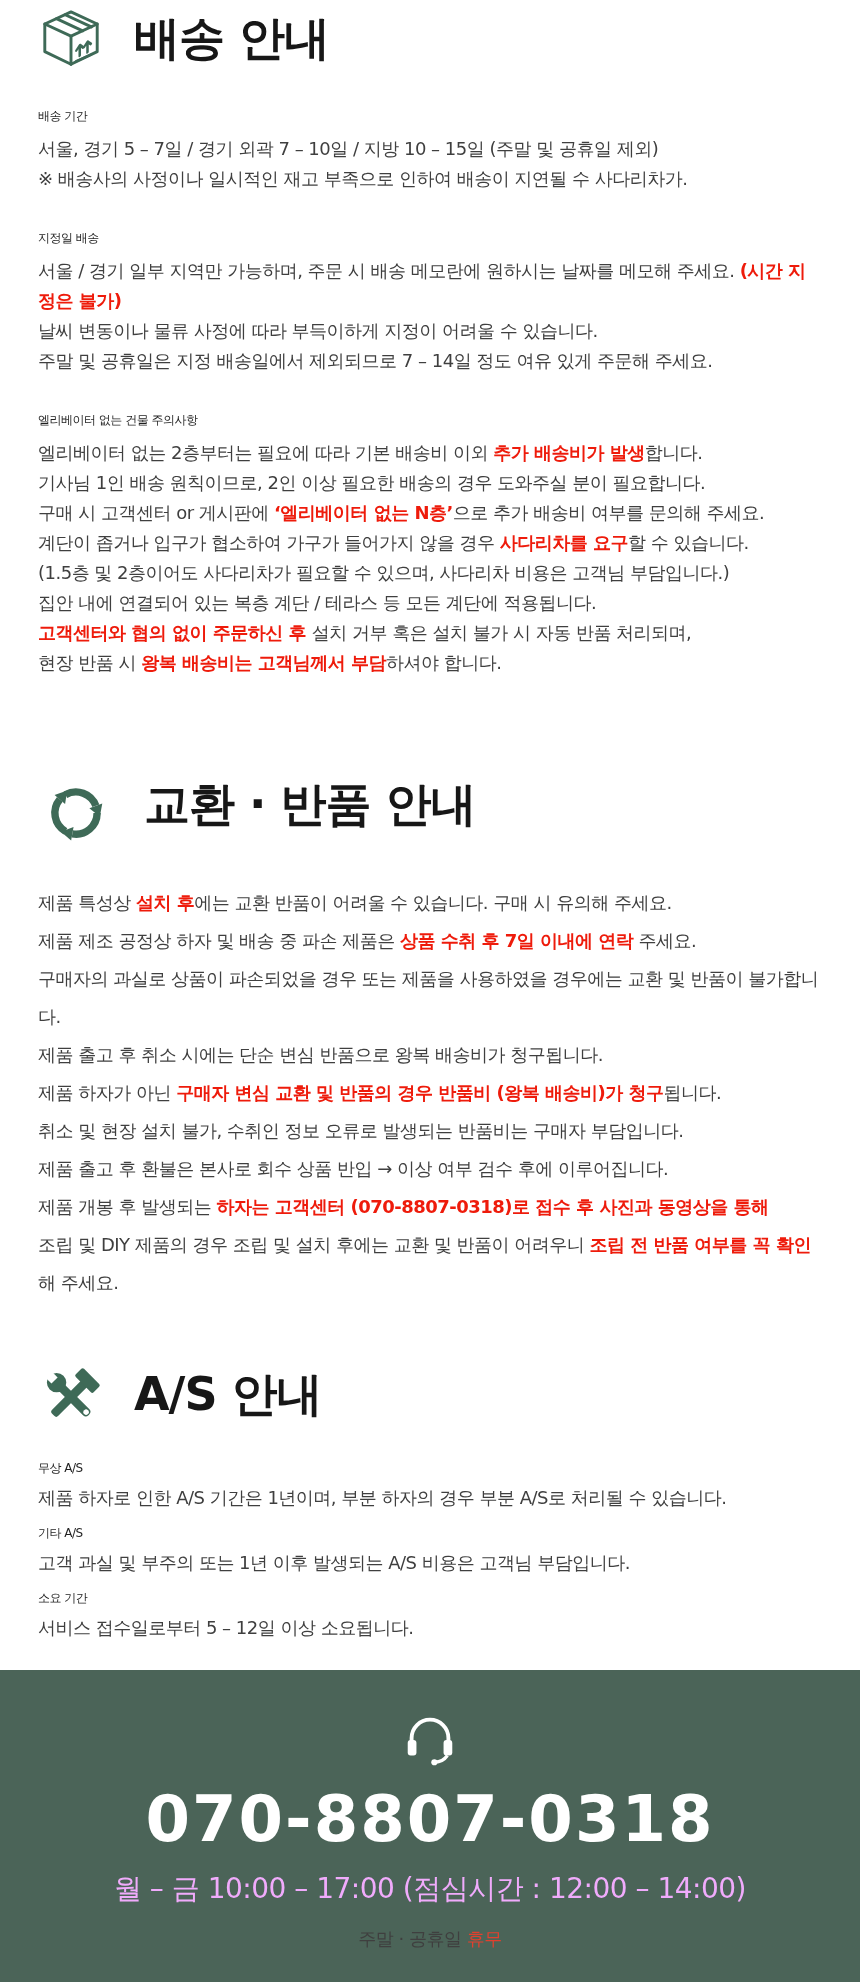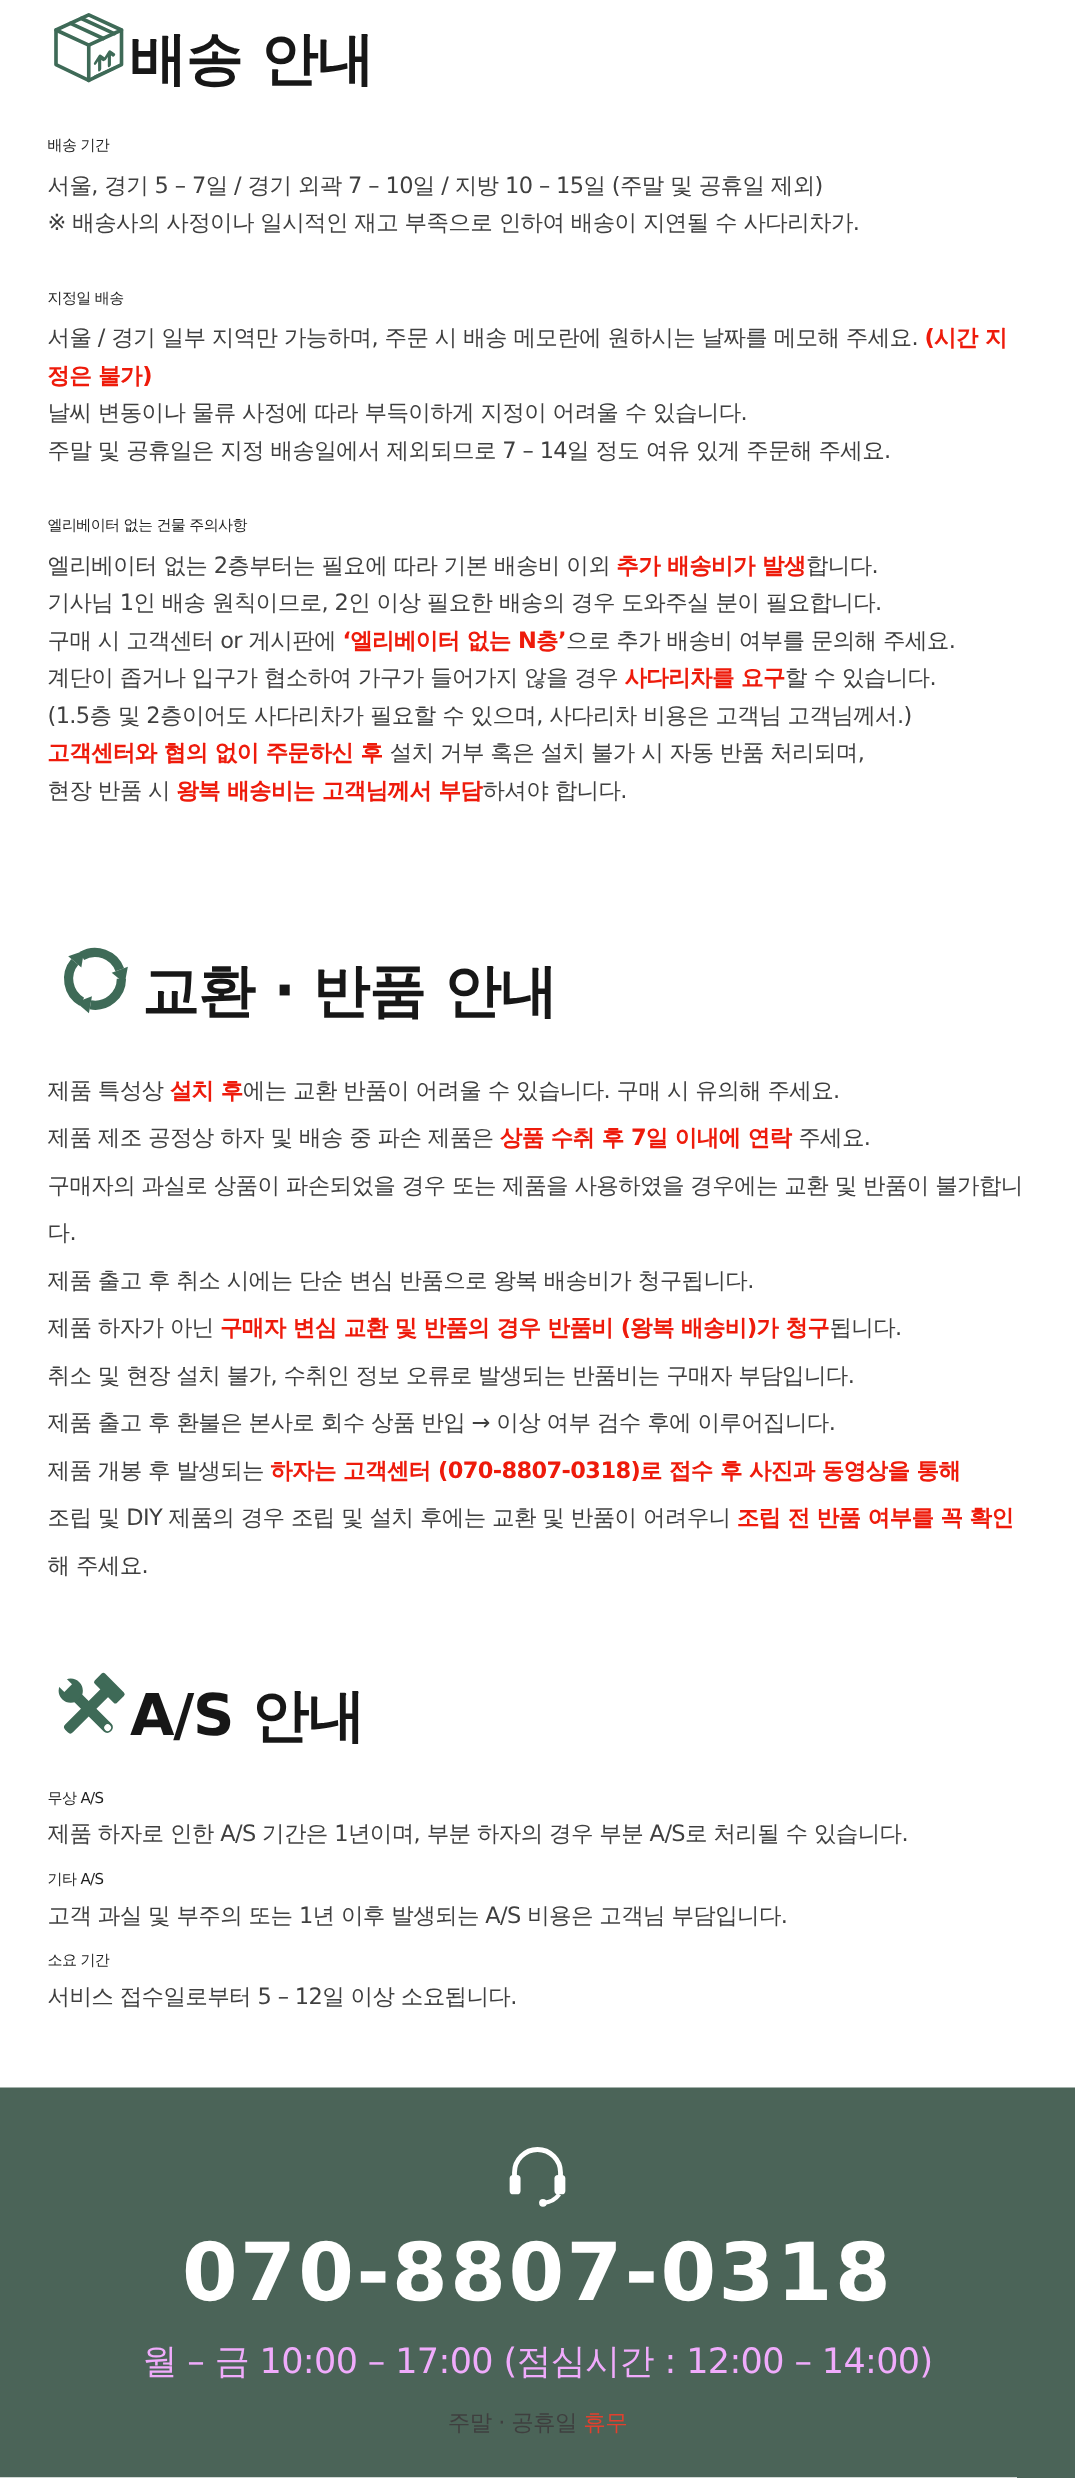--- a/index.html
+++ b/index.html
@@ -15,21 +15,21 @@
   body{
     width:860px;
     min-height:1982px;
     display:flex;
     flex-direction:column;
     background:#fff;
     font-family:"DejaVu Sans","Liberation Sans",sans-serif;
     color:var(--text);
   }
   .content{padding:8px 38px 0 38px;}
-  .sec-head{display:flex;align-items:flex-end;}
+  .sec-head{display:flex;align-items:flex-start;gap:30px;}
   .sec-head .icon{color:var(--accent-green);flex:0 0 auto;display:block;}
   .sec-title{
     font-size:46px;
     font-weight:700;
     color:#171717;
     letter-spacing:-1px;
   }
   .sec{margin-top:0;}
   #sec-exchange{margin-top:96px;}
   #sec-as{margin-top:62px;}
@@ -124,21 +124,22 @@
             <p class="line"><span class="seg-n">주말 및 공휴일은 지정 배송일에서 제외되므로 7 – 14일 정도 여유 있게 주문해 주세요.</span></p>
           </div>
       </div>
       <div class="block">
         <div class="block-heading">엘리베이터 없는 건물 주의사항</div>
         <div class="lines">
             <p class="line"><span class="seg-n">엘리베이터 없는 2층부터는 필요에 따라 기본 배송비 이외 </span><span class="seg-rb">추가 배송비가 발생</span><span class="seg-n">합니다.</span></p>
             <p class="line"><span class="seg-n">기사님 1인 배송 원칙이므로, 2인 이상 필요한 배송의 경우 도와주실 분이 필요합니다.</span></p>
             <p class="line"><span class="seg-n">구매 시 고객센터 or 게시판에 </span><span class="seg-rb">‘엘리베이터 없는 N층’</span><span class="seg-n">으로 추가 배송비 여부를 문의해 주세요.</span></p>
             <p class="line"><span class="seg-n">계단이 좁거나 입구가 협소하여 가구가 들어가지 않을 경우 </span><span class="seg-rb">사다리차를 요구</span><span class="seg-n">할 수 있습니다.</span></p>
-            <p class="line"><span class="seg-n">(1.5층 및 2층이어도 사다리차가 필요할 수 있으며, 사다리차 비용은 고객님 고객님께서.)</span></p>
+            <p class="line"><span class="seg-n">(1.5층 및 2층이어도 사다리차가 필요할 수 있으며, 사다리차 비용은 고객님 부담입니다.)</span></p>
+            <p class="line"><span class="seg-n">집안 내에 연결되어 있는 복층 계단 / 테라스 등 모든 계단에 적용됩니다.</span></p>
             <p class="line"><span class="seg-rb">고객센터와 협의 없이 주문하신 후 </span><span class="seg-n">설치 거부 혹은 설치 불가 시 자동 반품 처리되며,</span></p>
             <p class="line"><span class="seg-n">현장 반품 시 </span><span class="seg-rb">왕복 배송비는 고객님께서 부담</span><span class="seg-n">하셔야 합니다.</span></p>
           </div>
       </div>
     </div>
   </section>
 
   <section class="sec" id="sec-exchange">
     <div class="sec-head">
       <span class="icon">

